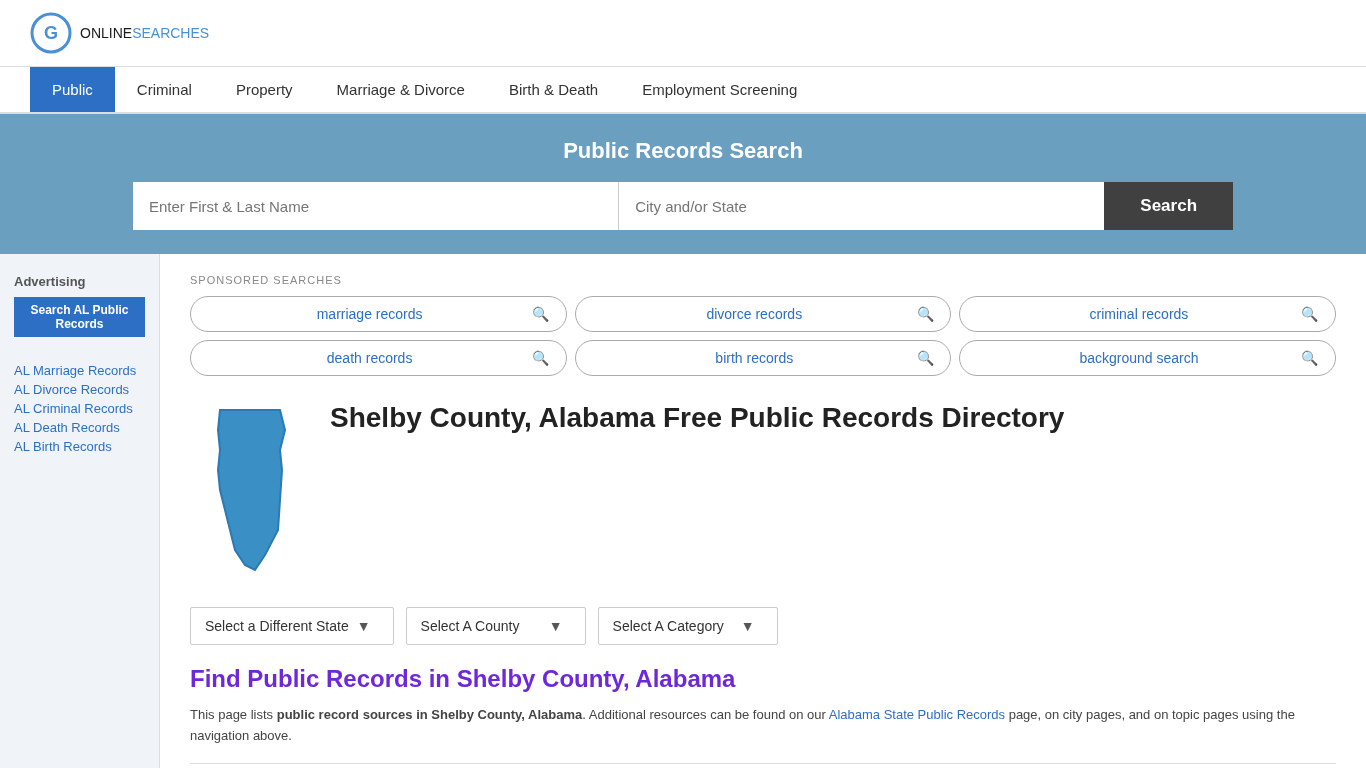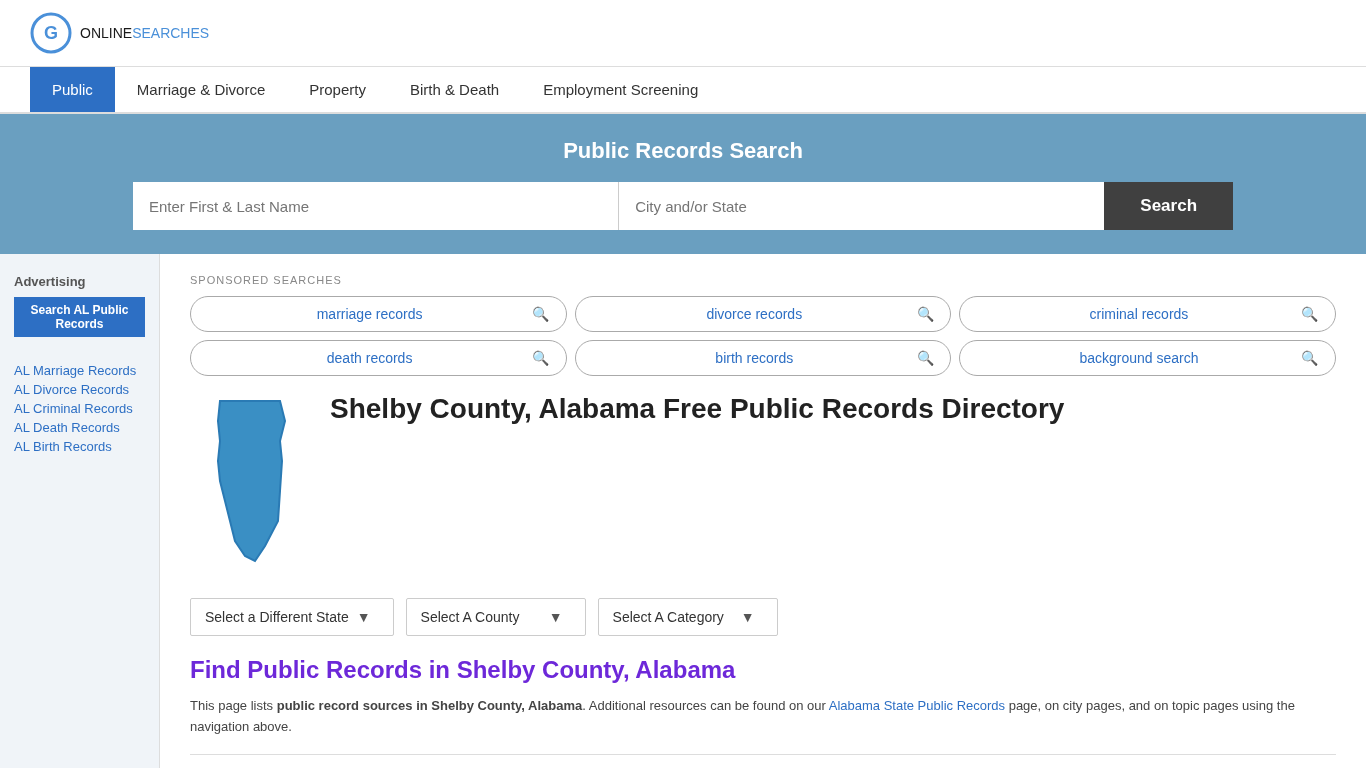--- a/index.html
+++ b/index.html
@@ -32,21 +32,21 @@
     .sidebar { width: 160px; min-width: 160px; background: #f0f4f8; padding: 20px 14px; border-right: 1px solid #ddd; }
     .sidebar-advertising { font-size: 13px; color: #555; margin-bottom: 8px; font-weight: 600; }
     .sidebar-ad-btn { background: #2d6fc4; color: #fff; padding: 6px 10px; font-size: 12px; font-weight: 600; display: block; margin-bottom: 26px; cursor: pointer; text-align: center; }
     .sidebar-links a { display: block; color: #2d6fc4; font-size: 13px; margin-bottom: 4px; text-decoration: none; }
 
     
     .content { flex: 1; padding: 20px 30px; }
 
     
     .sponsored-label { font-size: 11px; color: #888; text-transform: uppercase; letter-spacing: 1px; margin-bottom: 10px; }
-    .search-pills { display: grid; grid-template-columns: 1fr 1fr 1fr; gap: 8px; margin-bottom: 15px; }
+    .search-pills { display: grid; grid-template-columns: 1fr 1fr 1fr; gap: 8px; margin-bottom: 24px; }
     .pill { border: 1px solid #aaa; border-radius: 20px; padding: 9px 16px; display: flex; align-items: center; justify-content: space-between; cursor: pointer; background: #fff; }
     .pill-text { color: #2d6fc4; font-size: 14px; flex: 1; text-align: center; }
     .pill-icon { color: #555; font-size: 14px; }
 
     
     .county-section { display: flex; gap: 20px; align-items: flex-start; margin-bottom: 24px; }
     .state-map { width: 120px; min-width: 120px; }
     .state-map svg { width: 100%; }
     .county-title { font-size: 28px; font-weight: 700; color: #222; line-height: 1.3; }
 
@@ -75,22 +75,23 @@
       <text x="21" y="27" text-anchor="middle" font-size="18" font-weight="900" fill="#4a90d9" font-family="Arial">G</text>
     </svg>
     <div>
       <span class="logo-online">ONLINE</span><span class="logo-searches">SEARCHES</span>
     </div>
   </div>
 </div>
 
 <nav class="nav">
   <a class="nav-item active">Public</a>
+  <a class="nav-item">Criminal</a>
+  <a class="nav-item">Property</a>
   <a class="nav-item">Marriage &amp; Divorce</a>
-  <a class="nav-item">Property</a>
   <a class="nav-item">Birth &amp; Death</a>
   <a class="nav-item">Employment Screening</a>
 </nav>
 
 <div class="search-banner">
   <h2>Public Records Search</h2>
   <div class="search-row">
     <input class="search-input" type="text" placeholder="Enter First &amp; Last Name" style="">
     <input class="search-input" type="text" placeholder="City and/or State" style="">
     <button class="search-btn">Search</button>

